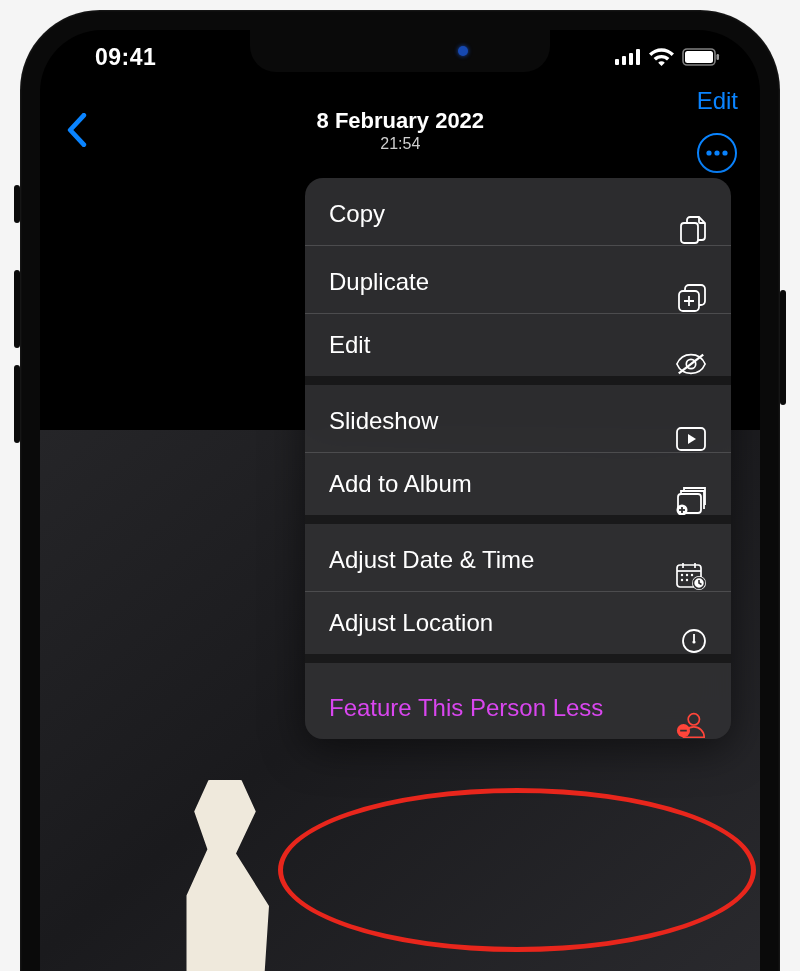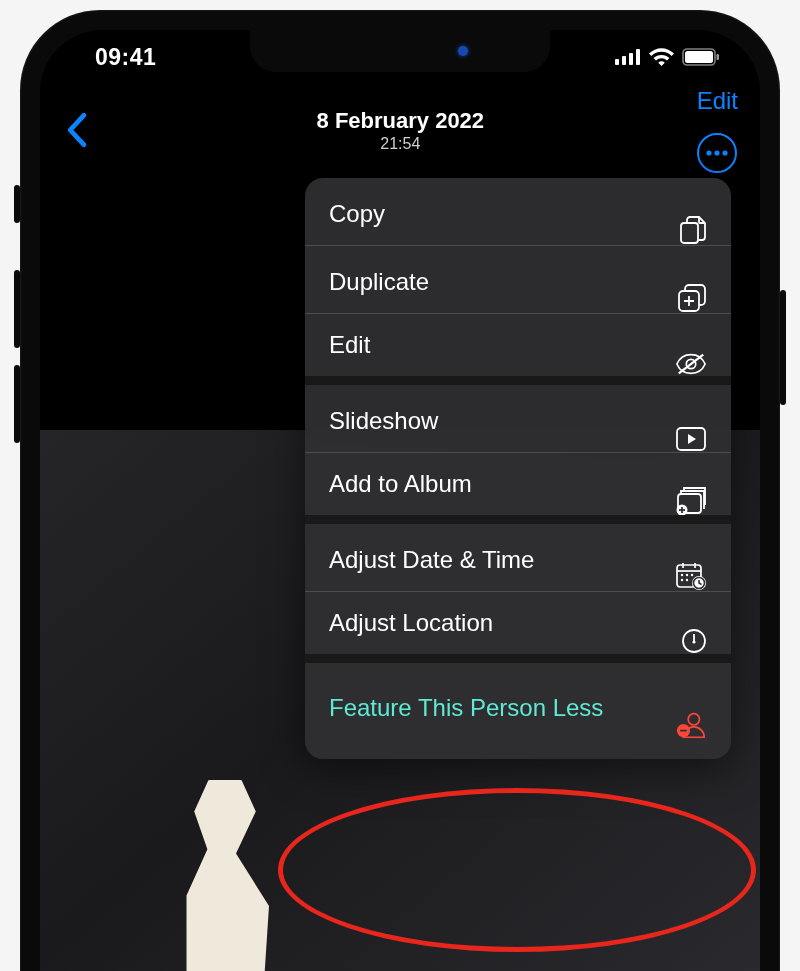--- a/index.html
+++ b/index.html
@@ -103,21 +103,21 @@
       padding: 0 24px;
       min-height: 68px;
       color:#fff;
       font-size: 24px;
       font-weight: 400;
       border-bottom: 0.5px solid rgba(90,90,92,0.7);
       cursor: pointer;
     }
     .menu-item.last-in-group { border-bottom: 9px solid rgba(10,10,10,0.55); }
     .menu-item .mi-label { flex:1; line-height:1.25; padding: 16px 12px 16px 0; }
-    .menu-item.destructive { color:#5eead4; border-bottom:none; padding-bottom:20px; padding-top:14px; }
+    .menu-item.destructive { color:#d946ef; border-bottom:none; padding-top:14px; }
     .menu-item .mi-icon { width:32px; display:flex; justify-content:flex-end; color:inherit;}
     .annotation {
       position:absolute;
       z-index:70;
       border:5px solid #e8261c;
       border-radius:50%;
       pointer-events:none;
       left: 238px; top: 758px;
       width: 478px; height: 164px;
     }

